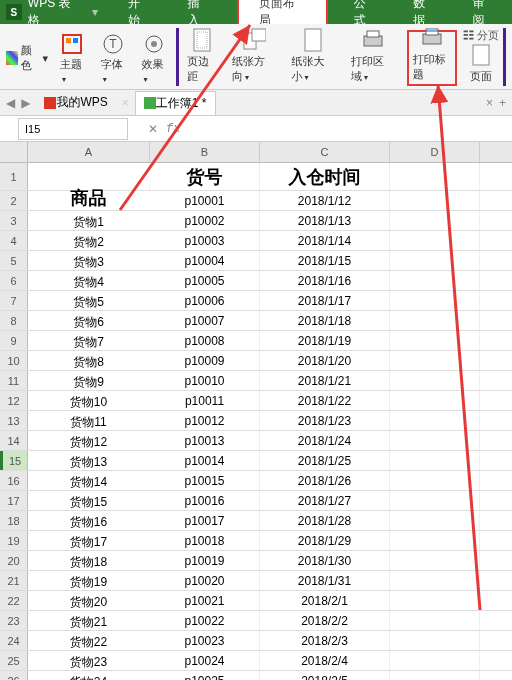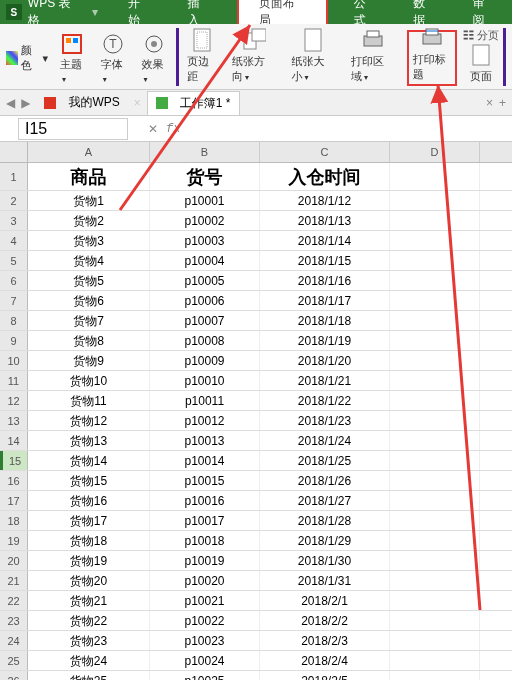--- a/index.html
+++ b/index.html
@@ -15,45 +15,45 @@
 .ribgroup { display: flex; gap: 8px; align-items: flex-end; border-right: 3px solid #4c1d95; padding-right: 6px; height: 58px; }
 .ribbtn { display: flex; flex-direction: column; align-items: center; justify-content: flex-end; gap: 2px; font-size: 11px; color: #333; cursor: pointer; padding: 2px 4px; height: 56px; }
 .ribbtn.hl { border: 2px solid #e53935; }
 .ribbtn .ico { width: 24px; height: 24px; display: flex; align-items: center; justify-content: center; }
 .ribbtn .tri { font-size: 8px; margin-left: 2px; }
 .smallrow { display: flex; flex-direction: column; gap: 3px; justify-content: center; height: 56px; }
 .smallbtn { display: flex; align-items: center; gap: 3px; font-size: 11px; color: #333; cursor: pointer; }
 .smallbtn .swatch { width: 14px; height: 14px; }
 
 .doctabs { height: 26px; background: #f0f0f0; border-bottom: 1px solid #ccc; display: flex; align-items: center; padding: 0 6px; gap: 6px; font-size: 12px; }
-.doctab { display: flex; align-items: center; gap: 12px; padding: 3px 8px; cursor: pointer; }
+.doctab { display: flex; align-items: center; gap: 0; padding: 3px 8px; cursor: pointer; }
 .doctab.active { background: #fff; border: 1px solid #ccc; border-bottom: none; }
 .doctab .dico { width: 14px; height: 14px; }
 .closex { margin-left: auto; display: flex; gap: 6px; color: #888; }
 
 .namebox { height: 26px; display: flex; align-items: center; border-bottom: 1px solid #ccc; }
-.nameinput { width: 110px; height: 22px; border: 1px solid #ccc; margin-left: 18px; padding: 0 6px; font-size: 16px; background: #fff; }
+.nameinput { width: 110px; height: 22px; border: 1px solid #ccc; margin-left: 18px; padding: 0 6px; font-size: 11px; background: #fff; }
 .fxarea { display: flex; align-items: center; gap: 8px; margin-left: 20px; color: #888; }
 .fxarea .fx { font-style: italic; font-family: Liberation Mono, monospace; }
 
 .sheet { position: relative; }
 .colhdrs { display: flex; background: #e8e8e8; border-bottom: 1px solid #bbb; }
 .corner { width: 28px; height: 20px; border-right: 1px solid #bbb; background: #e8e8e8; }
 .colhdr { height: 20px; border-right: 1px solid #ccc; text-align: center; font-size: 11px; color: #555; line-height: 20px; }
 .colA { width: 122px; } .colB { width: 110px; } .colC { width: 130px; } .colD { width: 90px; }
 
 .rows { }
 .row { display: flex; border-bottom: 1px solid #ddd; height: 20px; }
 .row.header { height: 28px; }
 .rownum { width: 28px; background: #e8e8e8; border-right: 1px solid #bbb; text-align: center; font-size: 11px; color: #555; line-height: 20px; }
 .row.header .rownum { line-height: 28px; }
 .row.sel .rownum { background: #cde6c3; border-left: 3px solid #2e7d32; }
 .cell { border-right: 1px solid #eee; text-align: center; font-size: 12px; line-height: 20px; }
 .row.header .cell { font-size: 18px; font-family: SimSun, serif; font-weight: bold; line-height: 28px; }
-.cellA { width: 122px; } .cellB { width: 110px; } .cellC { width: 130px; } .cellD { width: 90px; }
+.cellA { width: 122px; margin-top: 21px; } .cellB { width: 110px; } .cellC { width: 130px; } .cellD { width: 90px; }
 
 
 .arrow { position: absolute; pointer-events: none; z-index: 50; }
 </style>
 </head>
 <body>
 
 <div class="titlebar">
   <div class="logo">S</div>
   <span>WPS 表格</span>

